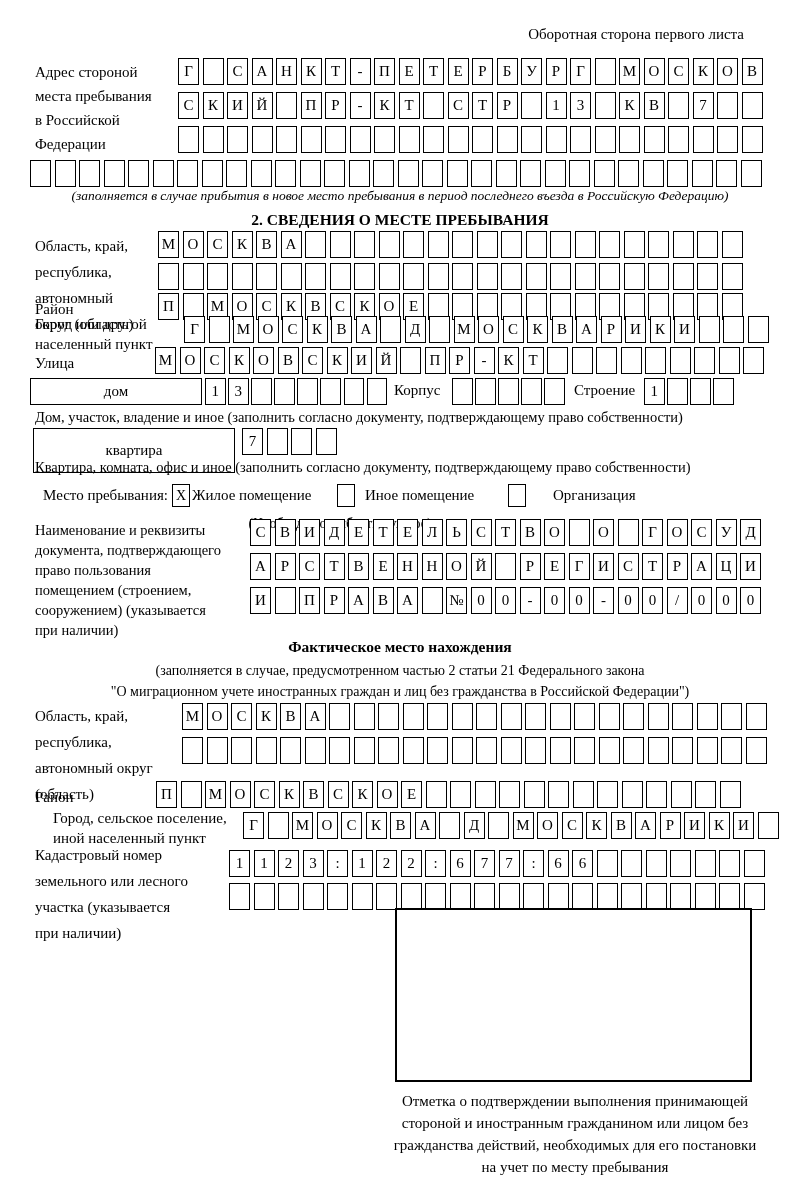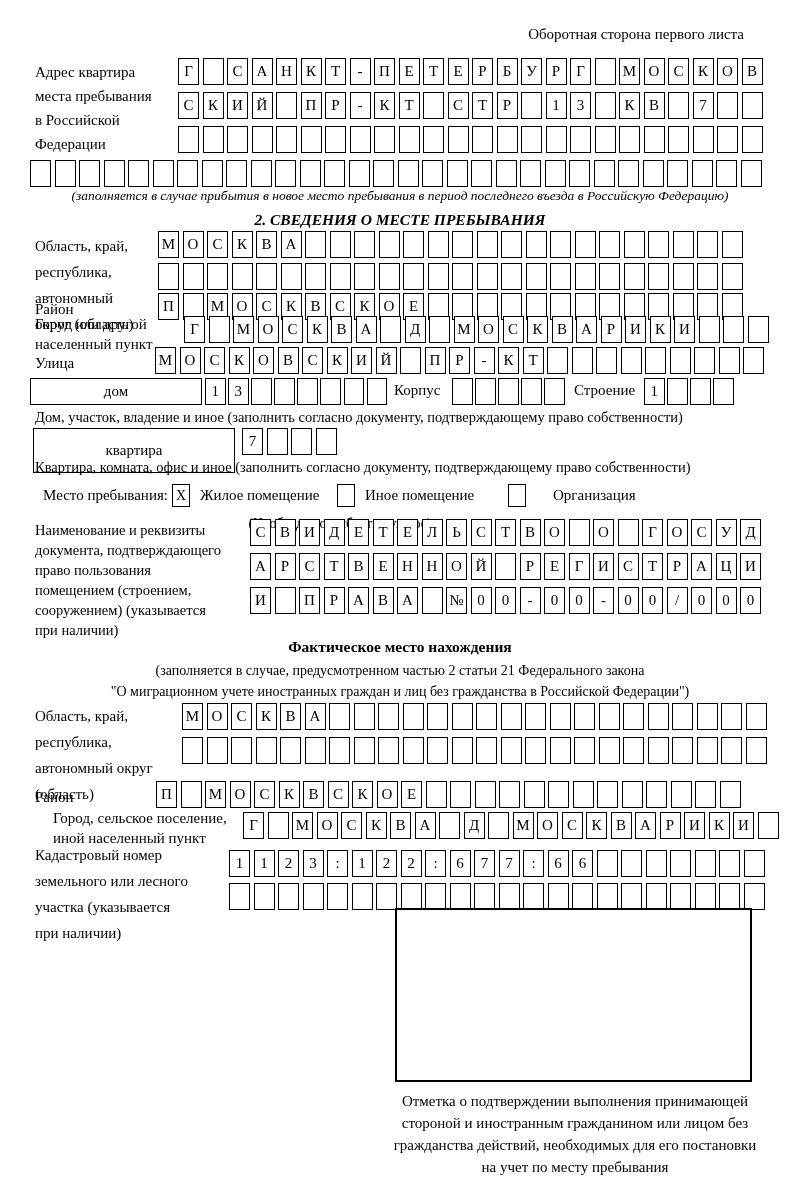--- a/index.html
+++ b/index.html
@@ -23,21 +23,21 @@
   .checkbox { position:absolute; width:18px; height:23px; border:1.7px solid #000; display:flex;
               align-items:center; justify-content:center; font-size:14px; background:#fff; }
   .bigbox { position:absolute; border:2px solid #000; background:#fff; }
   .inline-label { position:absolute; font-size:15px; }
 </style>
 </head>
 <body>
 
 <div class="abs" style="top:26px; right:56px; font-size:15px;">Оборотная сторона первого листа</div>
 
-<div class="abs label lh24" style="left:35px; top:60px; width:145px;">Адрес квартира
+<div class="abs label lh24" style="left:35px; top:60px; width:145px;">Адрес стороной
 места пребывания
 в Российской
 Федерации</div>
 <div class="boxrow" style="left:178px; top:58px;">
     <span class="cell">Г</span>
     <span class="cell"></span>
     <span class="cell">С</span>
     <span class="cell">А</span>
     <span class="cell">Н</span>
     <span class="cell">К</span>
@@ -139,21 +139,21 @@
     <span class="cell"></span>
     <span class="cell"></span>
     <span class="cell"></span>
     <span class="cell"></span>
     <span class="cell"></span>
     <span class="cell"></span>
     <span class="cell"></span>
   </div>
 <div class="abs caption center" style="top:188px;font-style:italic;">(заполняется в случае прибытия в новое место пребывания в период последнего въезда в Российскую Федерацию)</div>
 
-<div class="abs center bold" style="top:211px; font-size:15.5px;font-style:italic;">2. СВЕДЕНИЯ О МЕСТЕ ПРЕБЫВАНИЯ</div>
+<div class="abs center bold" style="top:211px; font-size:15.5px;">2. СВЕДЕНИЯ О МЕСТЕ ПРЕБЫВАНИЯ</div>
 
 <div class="abs label" style="left:35px; top:233px; width:130px;">Область, край,
 республика,
 автономный
 округ (область)</div>
 <div class="boxrow" style="left:158px; top:231px;">
     <span class="cell">М</span>
     <span class="cell">О</span>
     <span class="cell">С</span>
     <span class="cell">К</span>
@@ -323,21 +323,21 @@
 <div class="boxrow" style="left:242px; top:428px;">
     <span class="cell">7</span>
     <span class="cell"></span>
     <span class="cell"></span>
     <span class="cell"></span>
   </div>
 <div class="abs caption2" style="left:35px; top:459px;">Квартира, комната, офис и иное (заполнить согласно документу, подтверждающему право собственности)</div>
 
 <div class="inline-label" style="left:43px; top:487px;">Место пребывания:</div>
 <div class="checkbox" style="left:172px; top:484px;">X</div>
-<div class="inline-label" style="left:200px; top:487px;">Жилое помещение</div>
+<div class="inline-label" style="left:192px; top:487px;">Жилое помещение</div>
 <div class="checkbox" style="left:337px; top:484px;"></div>
 <div class="inline-label" style="left:365px; top:487px;">Иное помещение</div>
 <div class="checkbox" style="left:508px; top:484px;"></div>
 <div class="inline-label" style="left:553px; top:487px;">Организация</div>
 <div class="abs" style="left:235px; top:516px; width:210px; text-align:center; font-size:14px;">(Необходимо выбрать нужное)</div>
 
 <div class="abs label lh20" style="left:35px; top:520px; width:215px; font-size:14.5px;">Наименование и реквизиты
 документа, подтверждающего
 право пользования
 помещением (строением,

